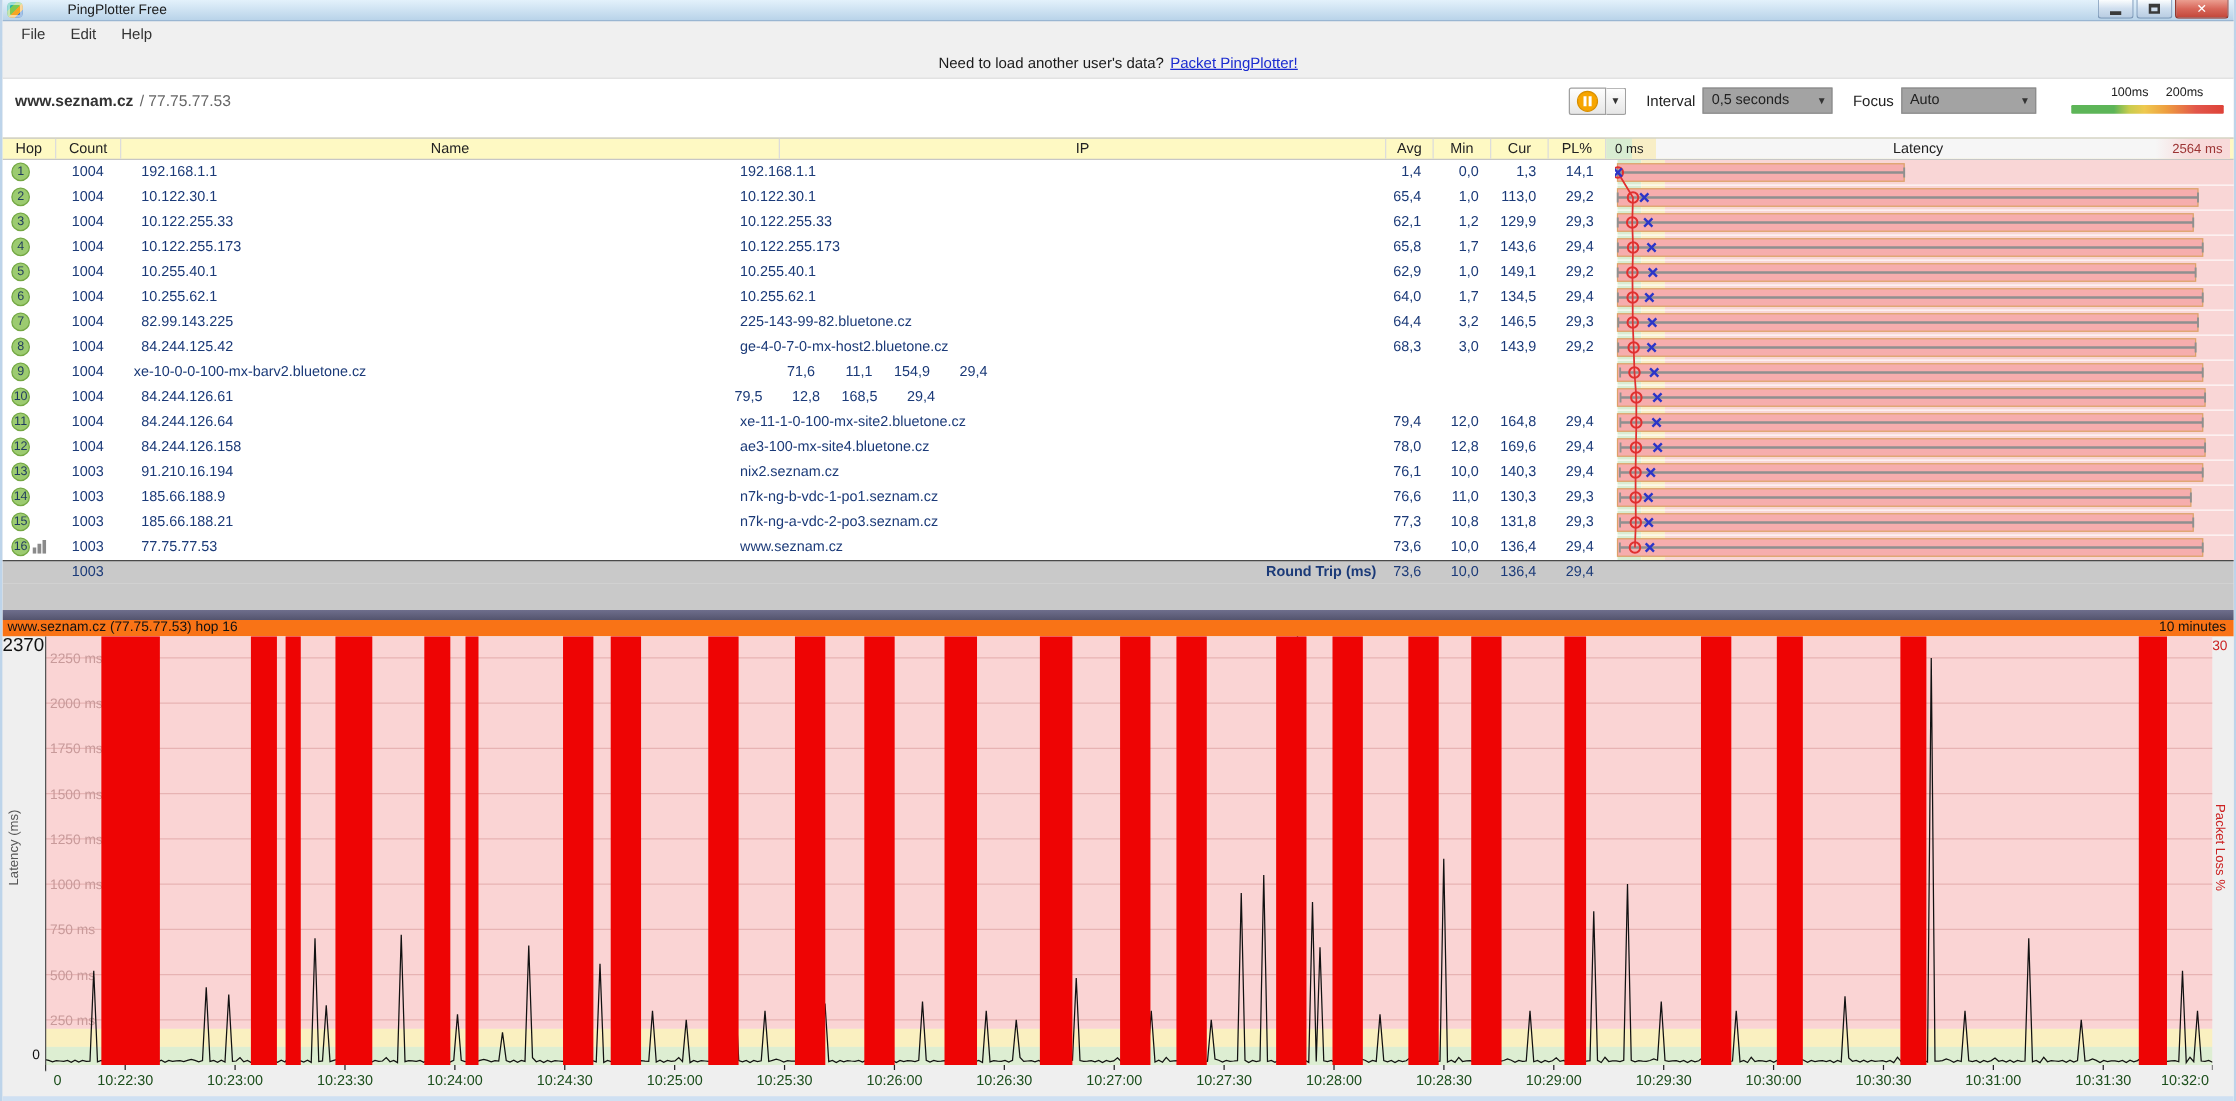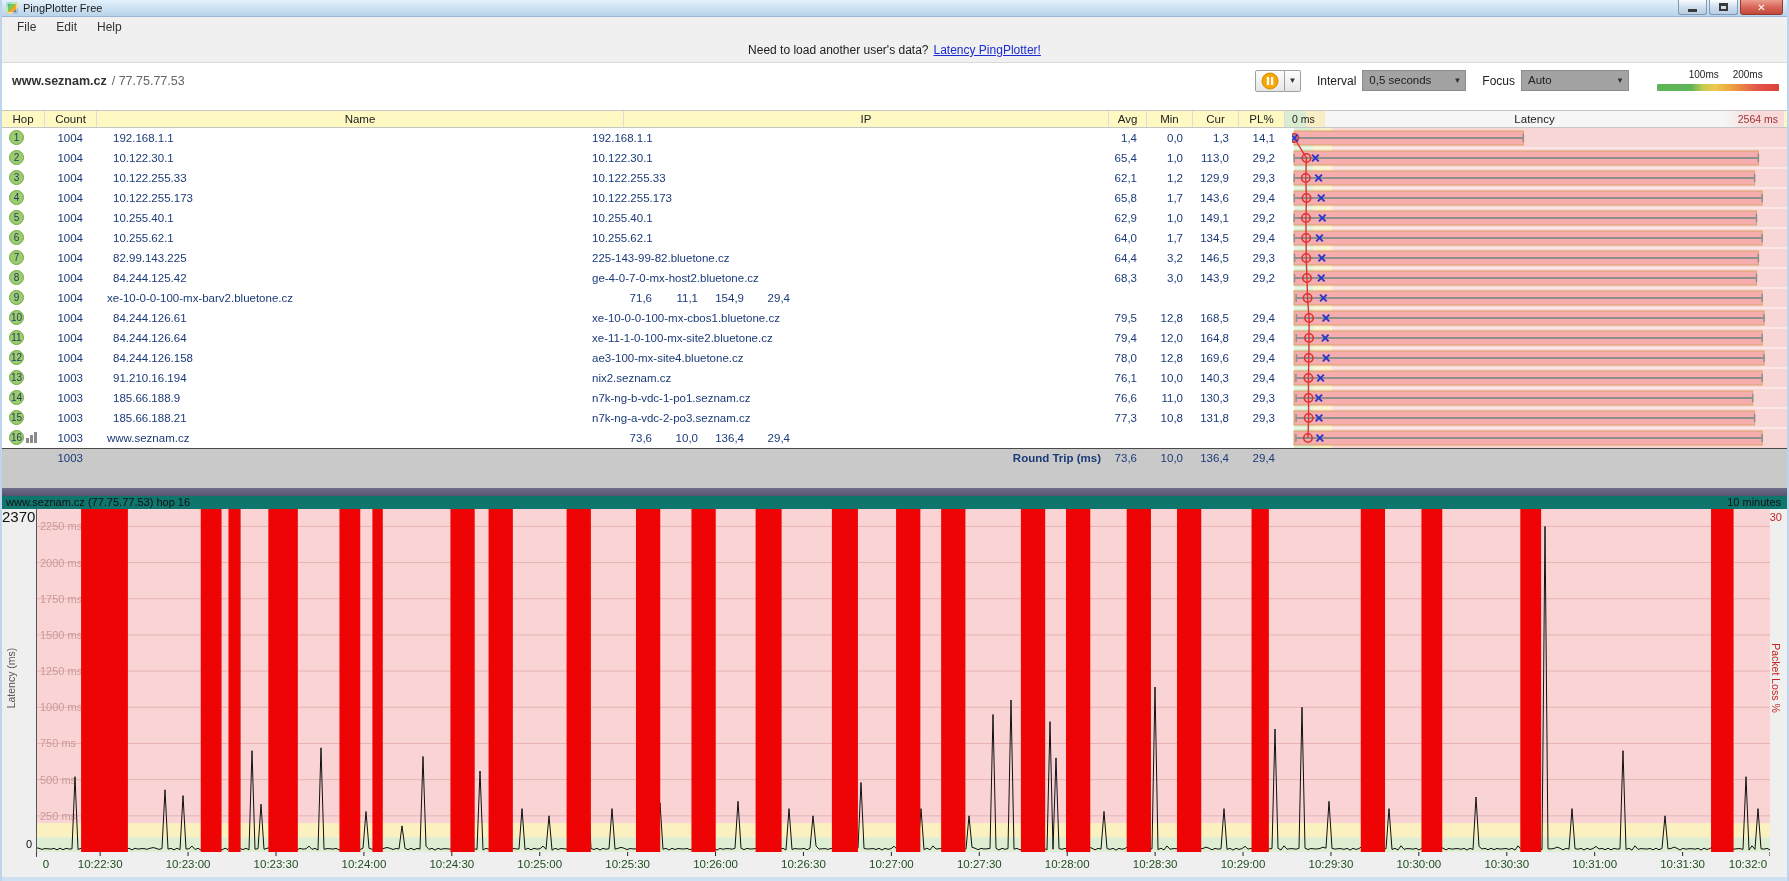--- a/index.html
+++ b/index.html
@@ -1,19 +1,19 @@
 <!DOCTYPE html>
 <html><head>
 <meta charset="utf-8">
 <style>
   html,body{margin:0;padding:0;background:#e8e8e8;}
   *{box-sizing:border-box;}
   .window{position:relative;width:1789px;height:881px;font-family:"Liberation Sans","DejaVu Sans",sans-serif;background:#f0f0f0;overflow:hidden;border-left:2px solid #bdd4ea;border-right:2px solid #bdd4ea;}
   
-  .titlebar{height:17px;background:linear-gradient(#e3f1fb,#b9d3e9);border-bottom:1px solid #9ab6d2;display:flex;align-items:center;padding-left:4px;position:relative;}
+  .titlebar{height:17px;background:linear-gradient(#e3f1fb,#b9d3e9);border-bottom:1px solid #9ab6d2;display:flex;align-items:center;padding-left:4px;position:relative;gap:31px;}
   .appicon{width:12px;height:12px;border-radius:3px;margin-right:5px;background:linear-gradient(135deg,#2ab5a0 0 28%,#7ec850 28% 52%,#f5a623 52% 74%,#3a78c8 74%);box-shadow:inset 0 0 0 2px rgba(255,255,255,.55);}
   .apptitle{font-size:11px;color:#1b1b1b;}
   .winbtns{position:absolute;right:4px;top:0;display:flex;gap:2px;}
   .wbtn{width:29px;height:15px;border:1px solid #7e99b8;border-top:none;border-radius:0 0 3px 3px;background:linear-gradient(#fbfdfe,#cfdeee 50%,#b9cde2);display:flex;align-items:center;justify-content:center;}
   .wbtn.close{width:43px;background:linear-gradient(#eb9e90,#d8675a 50%,#c2473a);border-color:#93382e;color:#fff;font-size:10px;font-weight:bold;}
   .glyph-min{width:9px;height:3px;background:#3a3a3a;margin-top:6px;}
   .glyph-max{width:9px;height:8px;border:2px solid #3a3a3a;border-top-width:3px;}
   
   .menubar{height:21px;background:#f0f0f0;display:flex;align-items:center;padding-left:6px;gap:2px;border-bottom:1px solid #f0f0f0;}
   .menuitem{font-size:12px;color:#333;padding:2px 9px;}
@@ -60,21 +60,21 @@
   .cell.c-ip{padding-left:16px;}
   .cell.c-name{padding-left:10px;}
   .hopcircle{display:inline-block;width:15px;height:15px;margin:2px 0 0 7px;border-radius:50%;background:#9ccb70;border:1px solid #74a844;color:#1f3a5e;font-size:10px;line-height:13px;text-align:center;vertical-align:top;}
   .rtrow{height:19px;background:#c9c9c9;border-top:1px solid #4a4a4a;display:flex;font-size:11.5px;color:#1b3a78;}
   .rtrow .cell{line-height:18px;}
   .rtlabel{text-align:right;padding-right:8px;font-weight:bold;color:#1b3a78;}
   .grayspacer{height:21px;background:#c9c9c9;}
   .splitter{height:8px;background:linear-gradient(#6e6e8c,#54546e);}
   
   .graphpanel{position:relative;height:385px;background:#efefef;}
-  .graphheader{height:13px;background:#0f766e;display:flex;font-size:11px;color:#111;line-height:13px;}
+  .graphheader{height:13px;background:#f97316;display:flex;font-size:11px;color:#111;line-height:13px;}
   .gtitle{padding-left:4px;}
   .gdur{margin-left:auto;padding-right:6px;}
   .plotwrap{position:absolute;left:34px;top:13px;width:1734px;height:363px;}
   .ymaxlab{position:absolute;left:0;top:12px;width:30px;text-align:right;font-size:15px;color:#111;}
   .y0lab{position:absolute;left:0;top:342px;width:30px;text-align:right;font-size:11px;color:#111;}
   .y2lab{position:absolute;right:5px;top:15px;font-size:11px;color:#cc2222;}
   .ylab-left{position:absolute;left:-51px;top:176px;width:120px;text-align:center;font-size:10.5px;color:#555;transform:rotate(-90deg);}
   .ylab-right{position:absolute;left:1714px;top:176px;width:120px;text-align:center;font-size:10.5px;color:#cc2222;transform:rotate(90deg);}
   .bottomblue{position:absolute;bottom:0;left:0;right:0;height:4px;background:#cfe0f2;}
 </style>
@@ -100,21 +100,21 @@
   </div>
 
   <div class="menubar">
     <span class="menuitem">File</span>
     <span class="menuitem">Edit</span>
     <span class="menuitem">Help</span>
   </div>
 
   <div class="noticebar">
     <span>Need to load another user's data?</span>
-    <a>Latency PingPlotter!</a>
+    <a>Packet PingPlotter!</a>
   </div>
 
   <div class="targetbar">
     <span class="targethost">www.seznam.cz</span>
     <span class="targetrest">/ 77.75.77.53</span>
     <div class="controls">
       <div class="pausebtn">
         <svg width="18" height="18">
           <circle cx="9" cy="9" r="8" fill="#f7a500" stroke="#d88f00" stroke-width="1"></circle>
           <rect x="5.8" y="5" width="2.4" height="8" fill="#fff"></rect>
@@ -245,21 +245,20 @@
         <div class="cell c-name">xe-10-0-0-100-mx-barv2.bluetone.cz</div>
         <div class="cell c-avg num">71,6</div>
         <div class="cell c-min num">11,1</div>
         <div class="cell c-cur num">154,9</div>
         <div class="cell c-pl num">29,4</div>
       </div>
       <div class="hoprow">
         <div class="cell c-hop"><span class="hopcircle">10</span></div>
         <div class="cell c-count">1004</div>
         <div class="cell c-ip">84.244.126.61</div>
-        <div class="cell c-name">xe-10-0-0-100-mx-cbos1.bluetone.cz</div>
         <div class="cell c-avg num">79,5</div>
         <div class="cell c-min num">12,8</div>
         <div class="cell c-cur num">168,5</div>
         <div class="cell c-pl num">29,4</div>
       </div>
       <div class="hoprow">
         <div class="cell c-hop"><span class="hopcircle">11</span></div>
         <div class="cell c-count">1004</div>
         <div class="cell c-ip">84.244.126.64</div>
         <div class="cell c-name">xe-11-1-0-100-mx-site2.bluetone.cz</div>
@@ -308,20 +307,21 @@
         <div class="cell c-cur num">131,8</div>
         <div class="cell c-pl num">29,3</div>
       </div>
       <div class="hoprow">
         <div class="cell c-hop"><span class="hopcircle">16</span><svg width="11" height="11" style="vertical-align: top; margin-top: 4px; margin-left: 2px;">
             <rect x="0" y="6" width="3" height="5" fill="#8a8a8a"></rect>
             <rect x="4" y="3" width="3" height="8" fill="#8a8a8a"></rect>
             <rect x="8" y="0" width="3" height="11" fill="#8a8a8a"></rect>
           </svg></div>
         <div class="cell c-count">1003</div>
+        <div class="cell c-ip">77.75.77.53</div>
         <div class="cell c-name">www.seznam.cz</div>
         <div class="cell c-avg num">73,6</div>
         <div class="cell c-min num">10,0</div>
         <div class="cell c-cur num">136,4</div>
         <div class="cell c-pl num">29,4</div>
       </div>
       <svg width="499" height="320" style="position: absolute; left: 1290px; top: 0px;">
         <rect x="2" y="0" width="18.954758190327613" height="320" fill="#d9edd2"></rect>
         <rect x="20.954758190327613" y="0" width="18.954758190327613" height="320" fill="#f8eec6"></rect>
         <rect x="39.909516380655226" y="0" width="459.09048361934475" height="320" fill="#f9d6d6"></rect>

